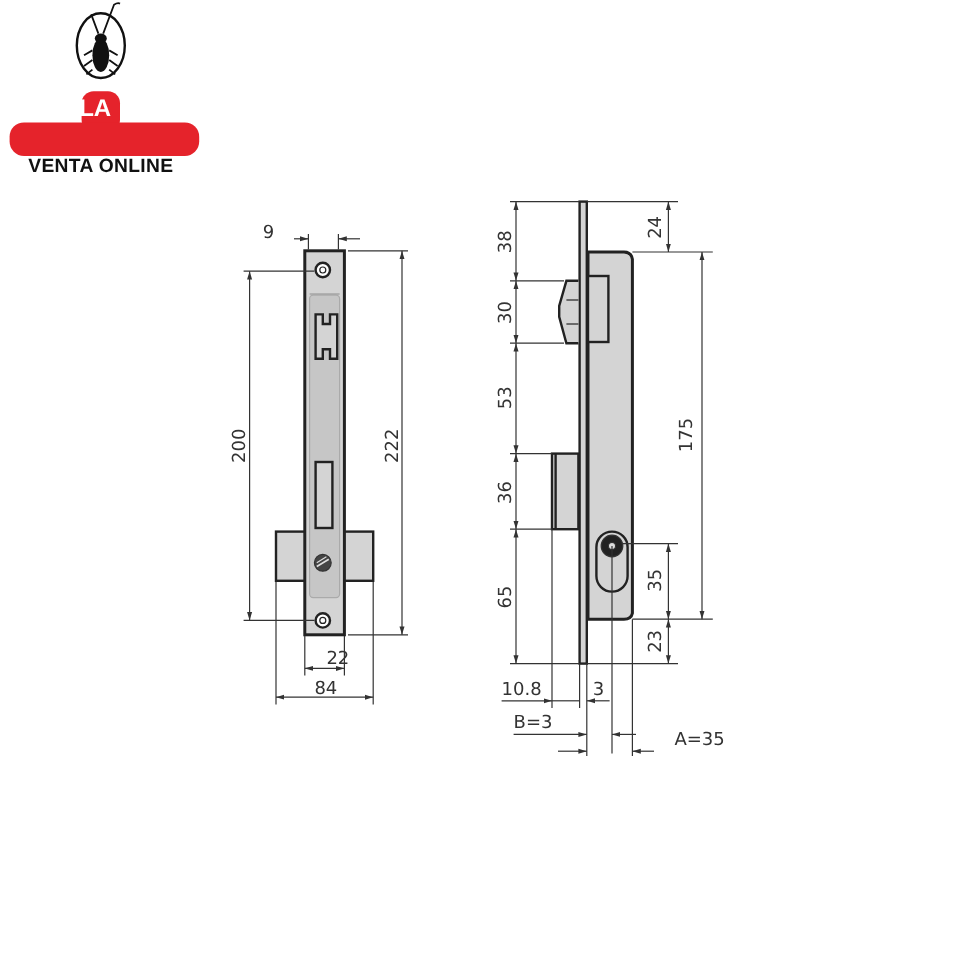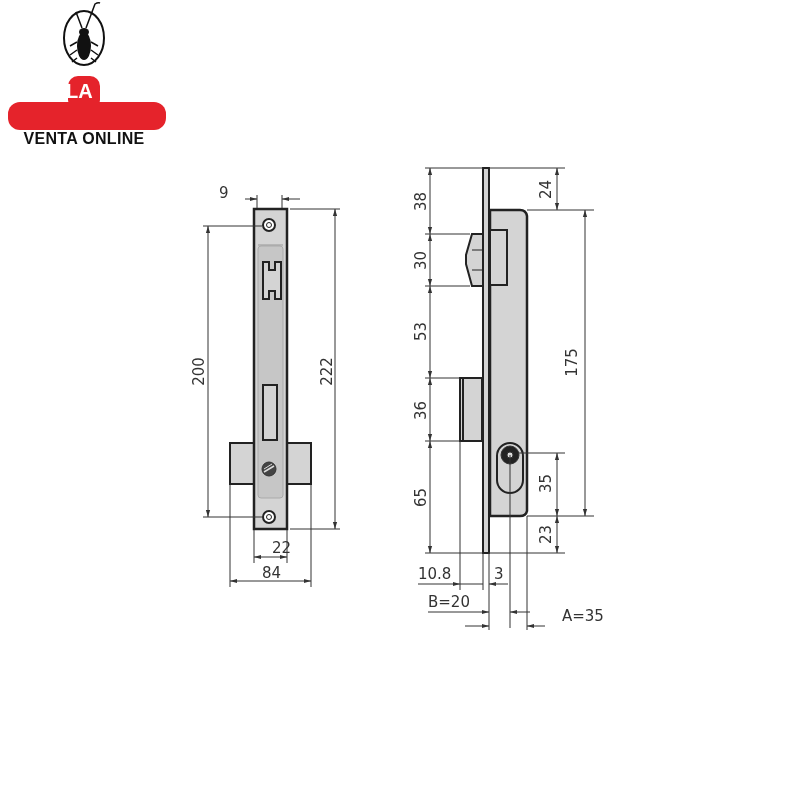--- a/index.html
+++ b/index.html
@@ -146,14 +146,14 @@
 <div class="dim rot" style="left:412px;top:253px;">30</div>
 <div class="dim rot" style="left:412px;top:324px;">53</div>
 <div class="dim rot" style="left:412px;top:403px;">36</div>
 <div class="dim rot" style="left:412px;top:490px;">65</div>
 <div class="dim rot" style="left:537px;top:182px;">24</div>
 <div class="dim rot" style="left:558px;top:355px;">175</div>
 <div class="dim rot" style="left:537px;top:476px;">35</div>
 <div class="dim rot" style="left:537px;top:527px;">23</div>
 <div class="dim" style="left:418px;top:567px;">10.8</div>
 <div class="dim" style="left:494px;top:567px;">3</div>
-<div class="dim" style="left:428px;top:595px;">B=20</div>
+<div class="dim" style="left:428px;top:595px;">B=3</div>
 <div class="dim" style="left:562px;top:609px;">A=35</div>
 
 </body></html>

